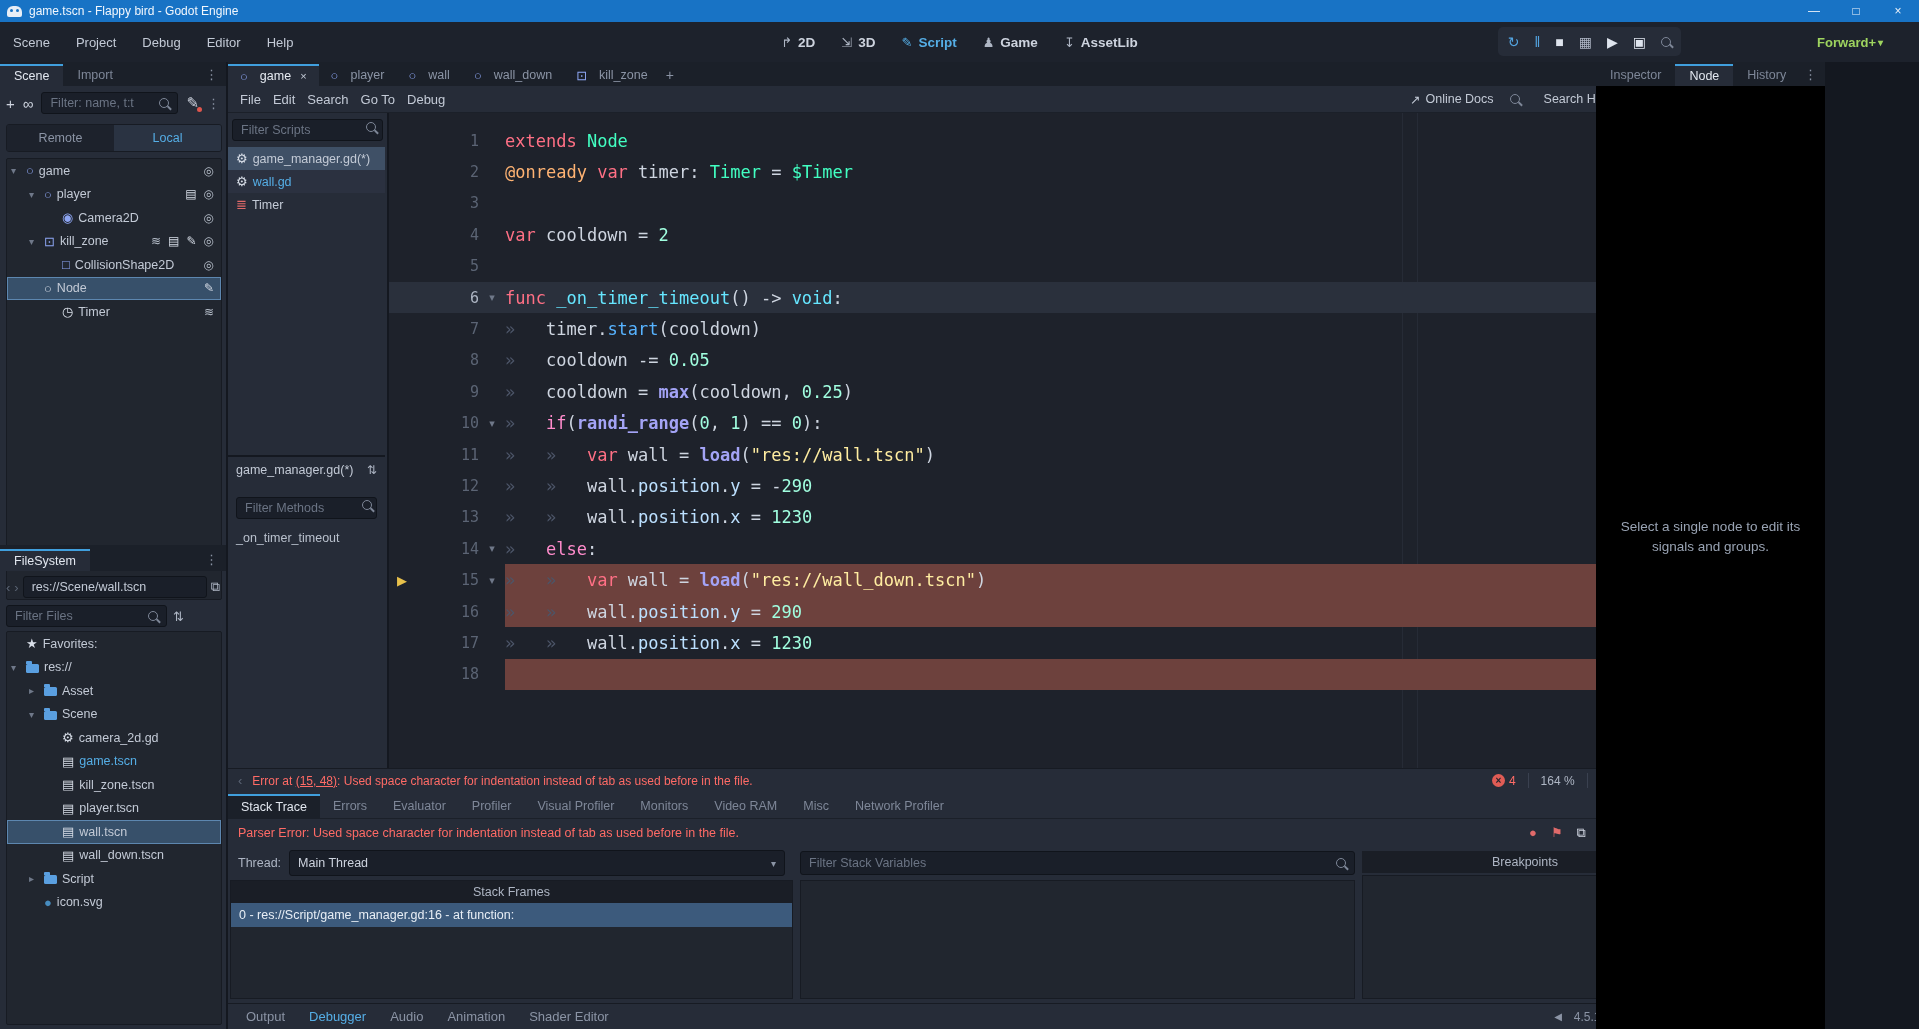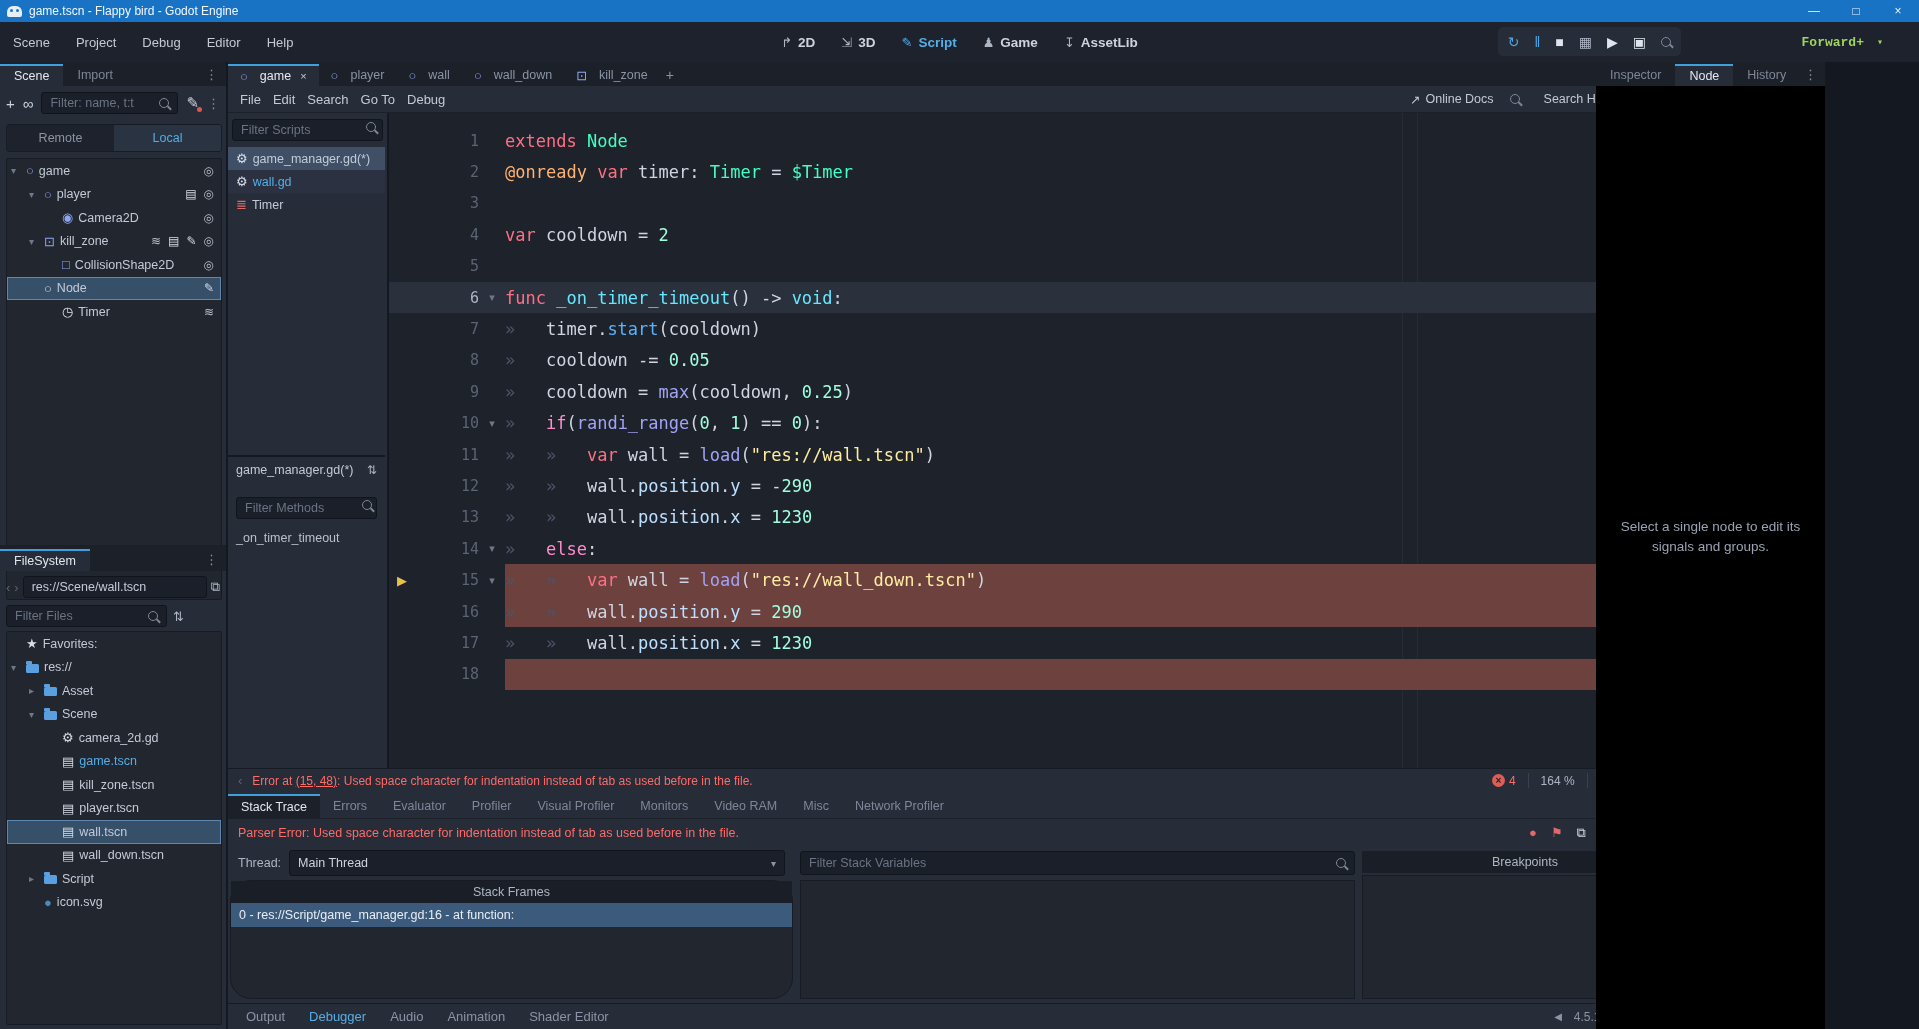--- a/index.html
+++ b/index.html
@@ -18,21 +18,21 @@
   .winbtn{width:42px;height:22px;display:flex;align-items:center;justify-content:center;color:#eaf1f9;font-size:12px;}
   
   #menubar{left:0;top:22px;width:1919px;height:40px;background:#1d222c;display:flex;align-items:center;}
   .menu-item{font-size:13px;color:#c3cad6;padding:0 13px;}
   #menu-center{position:absolute;left:0;right:0;top:0;height:40px;display:flex;align-items:center;justify-content:center;gap:26px;pointer-events:none;}
   .center-item{display:flex;align-items:center;gap:6px;font-size:13.5px;font-weight:bold;color:#cdd3de;}
   .center-item .ci{font-size:13px;color:#aeb6c4;font-weight:normal;}
   .center-item.active{color:#55aee6;} .center-item.active .ci{color:#55aee6;}
   #run-cluster{position:absolute;right:238px;top:5px;height:29px;background:#262c38;border-radius:5px;display:flex;align-items:center;padding:0 10px;gap:15px;}
   .runico{font-size:14px;color:#aeb6c4;} .runico.blu{color:#53a4e0;} .runico.wht{color:#dfe5ee;}
-  #renderer{position:absolute;right:36px;top:0;height:40px;display:flex;align-items:center;gap:13px;color:#9ed45f;font-size:13px;font-weight:bold;font-family:Liberation Mono, monospace;}
+  #renderer{position:absolute;right:36px;top:0;height:40px;display:flex;align-items:center;gap:2px;color:#9ed45f;font-size:13px;font-weight:bold;}
   
   .mag{display:inline-block;width:8px;height:8px;border:1.5px solid #7e8798;border-radius:50%;position:relative;flex:none;}
   .mag::after{content:"";position:absolute;width:5px;height:1.5px;background:#7e8798;transform:rotate(45deg);right:-4px;bottom:-1px;}
   .inp{background:#1a1f29;border:1px solid #10141b;border-radius:3px;color:#c3cad6;font-size:12.5px;
        font-family:"Liberation Sans",sans-serif;outline:none;padding:0 8px;height:22px;box-sizing:border-box;}
   .inp::placeholder{color:#6b7484;}
   .vdots{color:#8b94a5;font-size:13px;}
   .tabsbar{background:#1b2029;display:flex;align-items:flex-end;}
   .ptab{height:22px;display:flex;align-items:center;padding:0 14px;font-size:12.5px;color:#7e8798;gap:6px;}
   .ptab.active{background:#262c38;color:#e2e7ef;border-top:2px solid #409fdd;height:20px;}
@@ -96,21 +96,21 @@
   .cl.caret{background:#2a303c;}
   .cl .exec{width:26px;text-align:center;color:#e8c14b;font-size:13px;flex:none;}
   .cl .ln{width:64px;text-align:right;color:#5b6474;font-size:15px;font-family:"DejaVu Sans Mono",monospace;flex:none;}
   .cl.caret .ln{color:#aeb6c4;}
   .cl .fold{width:26px;text-align:center;color:#6f7889;font-size:11px;flex:none;}
   .codepart{flex:1;height:100%;display:flex;align-items:center;white-space:pre;
             font-family:"DejaVu Sans Mono",monospace;font-size:17px;}
   .cl.err .codepart{background:#6d413d;}
   .c-t{color:#ced5e0;} .c-k{color:#ff7085;} .c-c{color:#ff8ccc;} .c-a{color:#ffb373;}
   .c-y{color:#42ffc2;} .c-n{color:#a1ffe0;} .c-s{color:#ffeda1;} .c-f{color:#66e6ff;}
-  .c-m{color:#bce0ff;} .c-g{color:#a3a3f5;} .c-b{color:#57b3ff;} .c-w{color:#4c5568;}
+  .c-m{color:#bce0ff;} .c-g{color:#a3a3f5;font-weight:bold;} .c-b{color:#57b3ff;} .c-w{color:#4c5568;}
   #minimap{position:absolute;right:6px;top:4px;width:66px;height:176px;background:#1b1f27;}
   .mmrow{position:absolute;left:2px;height:2.5px;border-radius:1px;}
   
   #statusbar{left:0;top:706px;width:1462px;height:24px;background:#262c38;border-top:1px solid #171b23;display:flex;align-items:center;padding:0 10px;box-sizing:border-box;gap:10px;}
   #statusbar .err-msg{font-size:12px;color:#ff6b66;}
   #statusbar .err-msg .loc{text-decoration:underline;}
   .sb-right{margin-left:auto;display:flex;align-items:center;gap:12px;font-size:12px;color:#aeb6c4;}
   .vsep{width:1px;height:15px;background:#3a4150;}
   .errbadge{display:flex;align-items:center;gap:4px;color:#ff6b66;font-size:12px;}
   .errbadge .dot{width:13px;height:13px;border-radius:50%;background:#e05c55;color:#1e222b;display:flex;align-items:center;justify-content:center;font-size:10px;font-weight:bold;}
@@ -124,21 +124,21 @@
   .dbg-icons{margin-left:auto;display:flex;gap:14px;font-size:13px;color:#cdd3de;}
   .dbg-icons .red{color:#e06a6a;} .dbg-icons .org{color:#e07a5a;}
   #dbgL{position:absolute;left:0;top:56px;width:567px;bottom:0;}
   #dbgM{position:absolute;left:570px;top:56px;width:559px;bottom:0;}
   #dbgR{position:absolute;left:1132px;top:56px;width:330px;bottom:0;}
   .threadrow{display:flex;align-items:center;height:30px;gap:8px;padding:0 10px;}
   .threadrow .lbl{font-size:12.5px;color:#aeb6c4;}
   .drop{flex:1;height:24px;background:#1a1f29;border:1px solid #10141b;border-radius:3px;display:flex;align-items:center;padding:0 8px;font-size:12.5px;color:#cdd3de;}
   .drop .chev{margin-left:auto;color:#8b94a5;font-size:10px;}
   .darkbox{position:absolute;left:2px;right:2px;bottom:4px;background:#21262f;border:1px solid #171b23;}
-  #framesbox{top:32px;border-radius:21px;}
+  #framesbox{top:32px;}
   .boxhdr{height:22px;background:#1a1e26;display:flex;align-items:center;justify-content:center;font-size:12.5px;color:#aeb6c4;}
   .framerow{height:24px;background:#3c5a7c;display:flex;align-items:center;padding:0 8px;font-size:12.5px;color:#e8eef5;}
   #dbgM .filterrow{display:flex;align-items:center;height:30px;padding:0 2px;}
   #dbgM .darkbox{top:32px;}
   #dbgR .darkbox{top:3px;}
   
   #bottombar{left:0;top:941px;width:1462px;height:26px;background:#262c38;border-top:1px solid #171b23;display:flex;align-items:center;padding:0 6px;box-sizing:border-box;}
   .btab{font-size:13px;color:#8b94a5;padding:0 12px;}
   .btab.active{color:#55aee6;}
   .bb-right{margin-left:auto;display:flex;align-items:center;gap:12px;color:#8b94a5;font-size:12px;padding-right:4px;}

